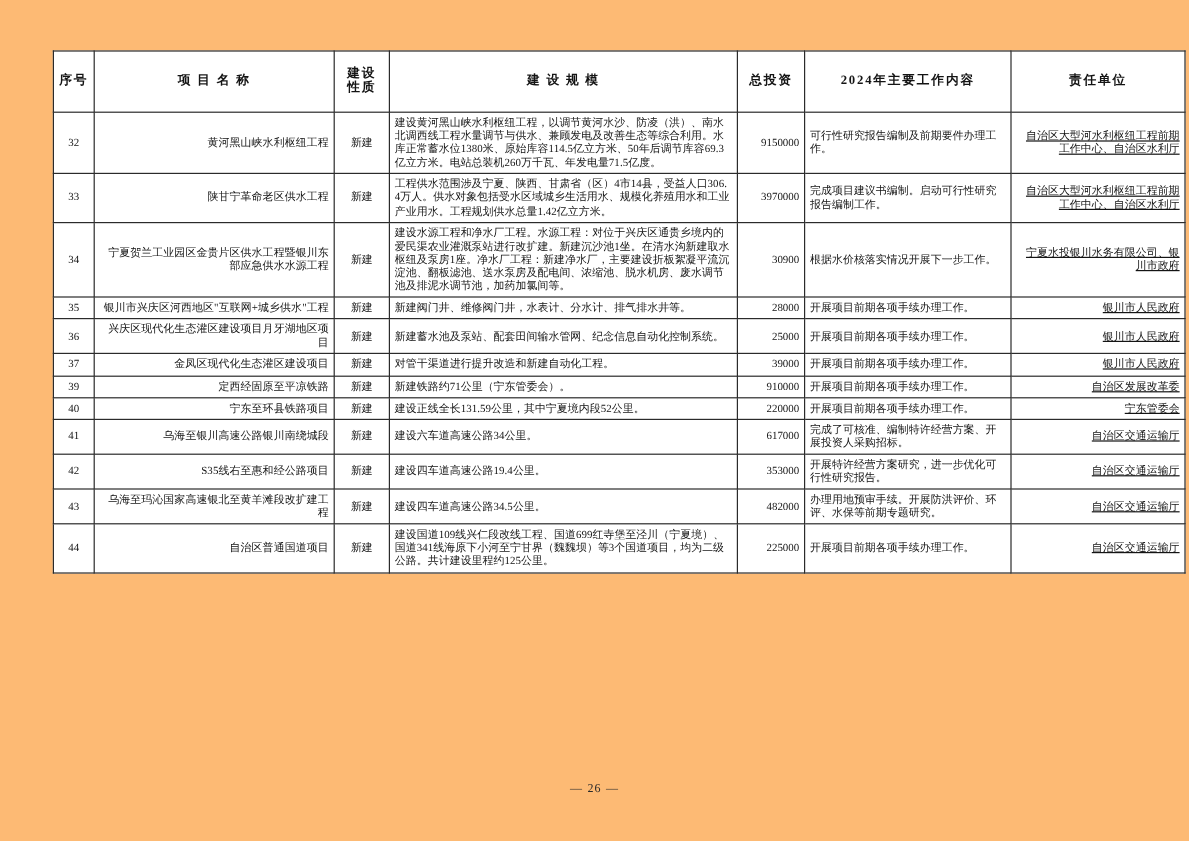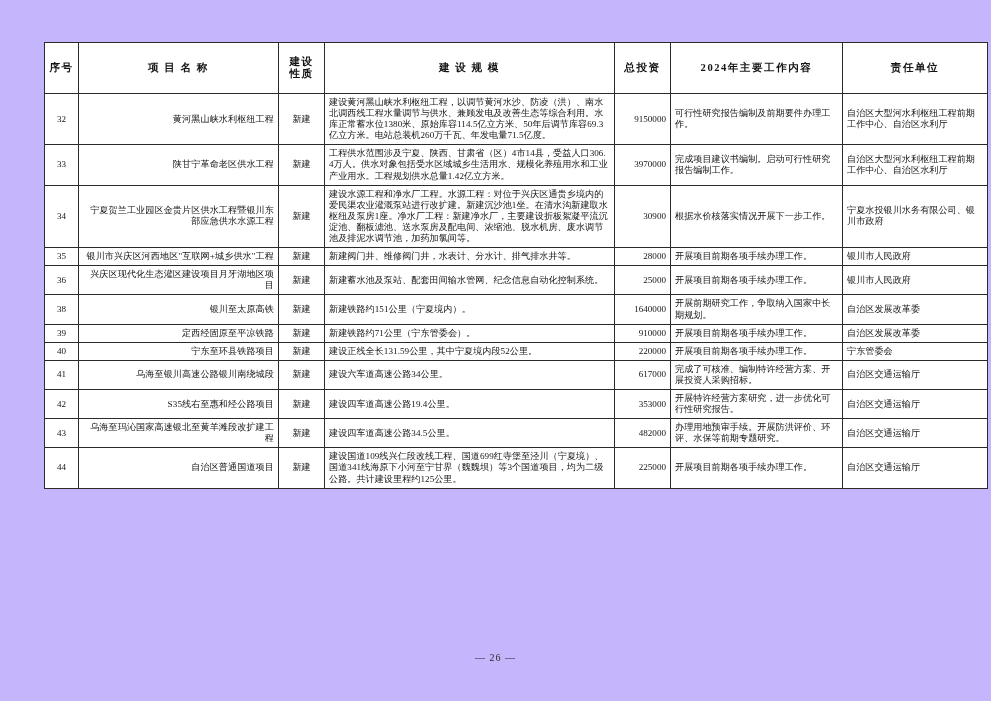--- a/index.html
+++ b/index.html
@@ -11,21 +11,21 @@
     width: 991px;
     height: 701px;
     font-family: "Liberation Serif", "DejaVu Serif", serif;
     color: #1a1a1a;
     overflow: hidden;
   }
   .page {
     position: relative;
     width: 991px;
     height: 701px;
-    background: #c4b5fd;
+    background: #fdba74;
     box-sizing: border-box;
     padding: 42px 40px 0 44px;
   }
   table.proj {
     border-collapse: collapse;
     width: 903px;
     table-layout: fixed;
     background: #ffffff;
   }
   table.proj th,
@@ -81,23 +81,24 @@
     font-size: 9.2px;
     font-family: Liberation Serif, serif;
   }
   td.c-work {
     text-align: left;
     padding-left: 4px;
     letter-spacing: 0.05px;
     margin-left: 12px;
   }
   td.c-unit {
-    text-align: left;
+    text-align: right;
     padding-left: 5px;
     letter-spacing: 0.05px;
+    text-decoration: underline;
   }
   .pagefoot {
     position: absolute;
     left: 0;
     right: 0;
     bottom: 38px;
     text-align: center;
     font-size: 10px;
     color: #2a2a2a;
     letter-spacing: 1px;
@@ -173,27 +174,27 @@
         <tr>
           <td class="c-seq">36</td>
           <td class="c-name">兴庆区现代化生态灌区建设项目月牙湖地区项目</td>
           <td class="c-nature">新建</td>
           <td class="c-scale">新建蓄水池及泵站、配套田间输水管网、纪念信息自动化控制系统。</td>
           <td class="c-inv">25000</td>
           <td class="c-work">开展项目前期各项手续办理工作。</td>
           <td class="c-unit">银川市人民政府</td>
         </tr>
         <tr>
-          <td class="c-seq">38</td>
-          <td class="c-name">银川至太原高铁</td>
-          <td class="c-nature">新建</td>
-          <td class="c-scale">新建铁路约151公里（宁夏境内）。</td>
-          <td class="c-inv">1640000</td>
-          <td class="c-work">开展前期研究工作，争取纳入国家中长期规划。</td>
-          <td class="c-unit">自治区发展改革委</td>
+          <td class="c-seq">37</td>
+          <td class="c-name">金凤区现代化生态灌区建设项目</td>
+          <td class="c-nature">新建</td>
+          <td class="c-scale">对管干渠道进行提升改造和新建自动化工程。</td>
+          <td class="c-inv">39000</td>
+          <td class="c-work">开展项目前期各项手续办理工作。</td>
+          <td class="c-unit">银川市人民政府</td>
         </tr>
         <tr>
           <td class="c-seq">39</td>
           <td class="c-name">定西经固原至平凉铁路</td>
           <td class="c-nature">新建</td>
           <td class="c-scale">新建铁路约71公里（宁东管委会）。</td>
           <td class="c-inv">910000</td>
           <td class="c-work">开展项目前期各项手续办理工作。</td>
           <td class="c-unit">自治区发展改革委</td>
         </tr>

